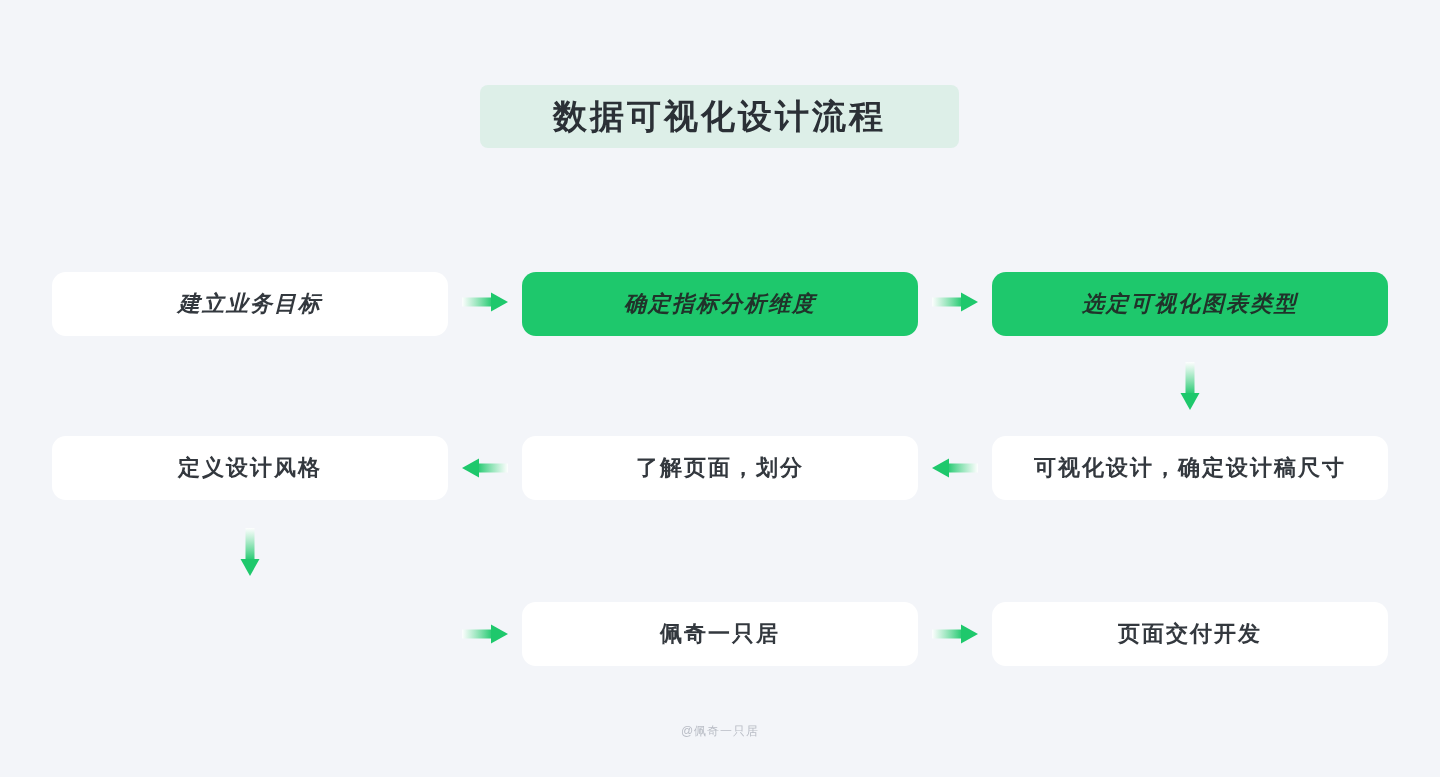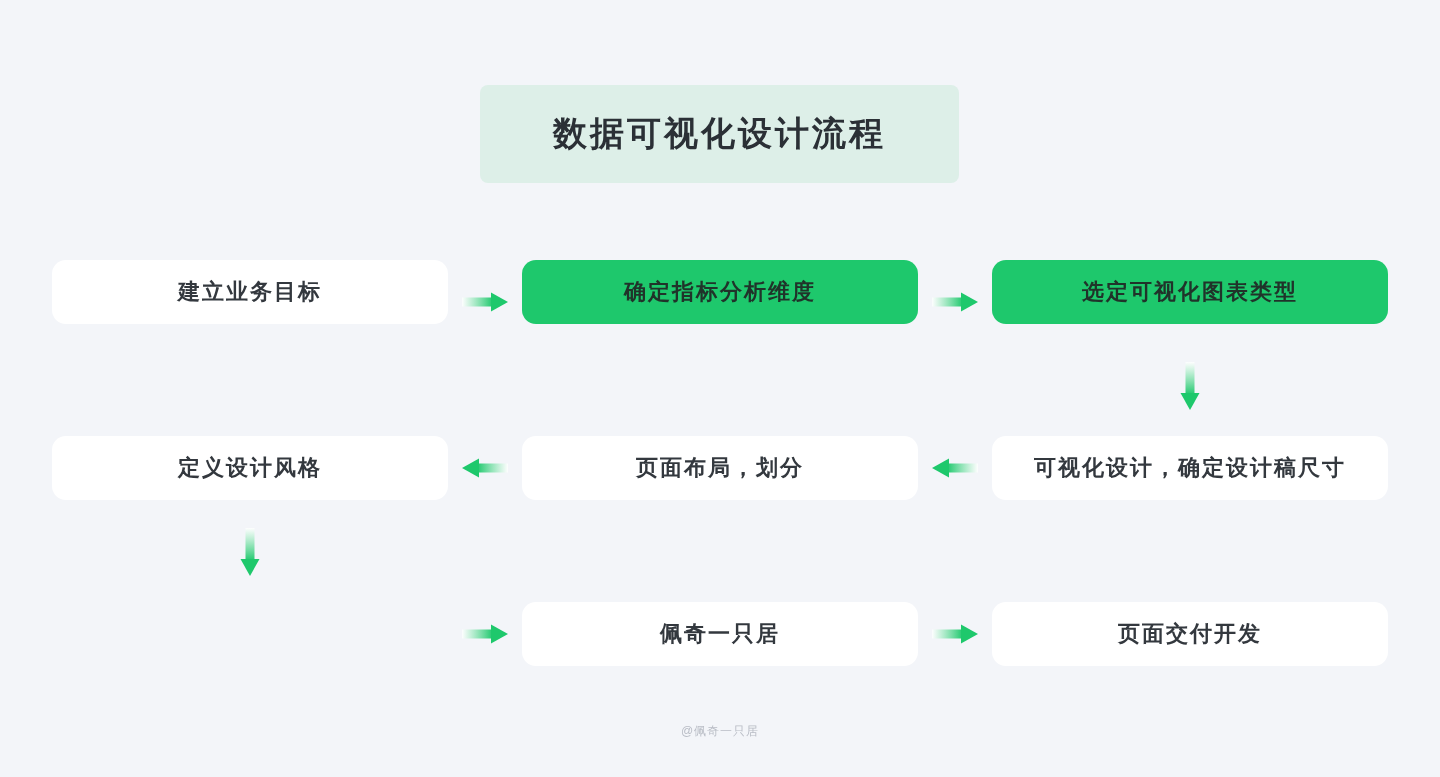--- a/index.html
+++ b/index.html
@@ -20,21 +20,21 @@
   .canvas{
     position:relative;
     width:1440px;
     height:777px;
     background:var(--background);
     overflow:hidden;
   }
   .title-box{
     position:absolute;
     left:480px; top:85px;
-    width:479px; height:98px;
+    width:479px; height:63px;
     background:var(--title-background);
     border-radius:8px;
     display:flex; align-items:center; justify-content:center;
   }
   .title-box span{
     font-size:34px;
     font-weight:700;
     letter-spacing:3px;
     color:#2b3036;
   }
@@ -47,21 +47,21 @@
   .node span{
     font-size:22px;
     font-weight:700;
     letter-spacing:2px;
     color:var(--text-dark);
   }
   .node.white{ background:var(--node-white); }
   .node.green{ background:var(--accent-green); }
   .node.green span{ color:var(--text-on-green); }
   .c1{left:52px;} .c2{left:522px;} .c3{left:992px;}
-  .r1{top:260px;} .r2{top:436px;font-family:Liberation Mono, monospace;} .r3{top:602px;}
+  .r1{top:272px;font-style:italic;} .r2{top:436px;font-family:Liberation Mono, monospace;} .r3{top:602px;}
   .arrow{ position:absolute; display:block; }
   .head{ fill:var(--accent-green); }
   .stop-tail{ stop-color:#ffffff; stop-opacity:0.85; }
   .stop-head{ stop-color:var(--accent-green); stop-opacity:1; }
   .watermark{
     position:absolute;
     left:0; top:723px;
     width:1440px;
     text-align:center;
     font-size:12px;
@@ -102,21 +102,21 @@
     <span>选定可视化图表类型</span>
   </div>
   <div class="node green c2 r1">
     <span>确定指标分析维度</span>
   </div>
 
   <div class="node white c1 r2">
     <span>定义设计风格</span>
   </div>
   <div class="node white c2 r2">
-    <span>页面布局，划分</span>
+    <span>了解页面，划分</span>
   </div>
   <div class="node white c3 r2">
     <span>可视化设计，确定设计稿尺寸</span>
   </div>
 
   <div class="node white c2 r3">
     <span>佩奇一只居</span>
   </div>
   <div class="node white c3 r3">
     <span>页面交付开发</span>

